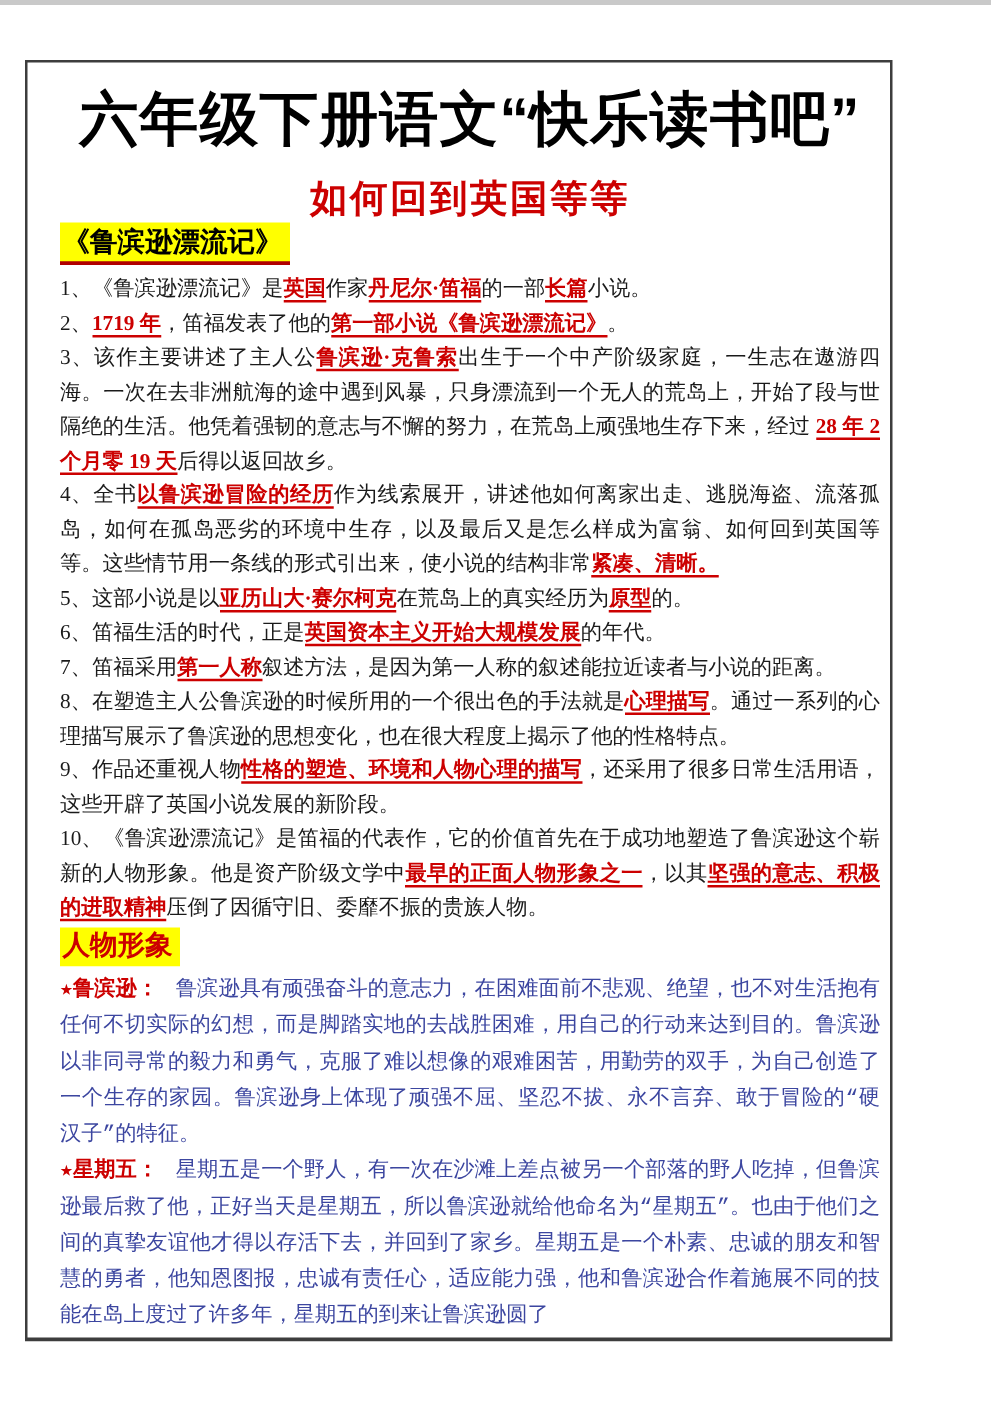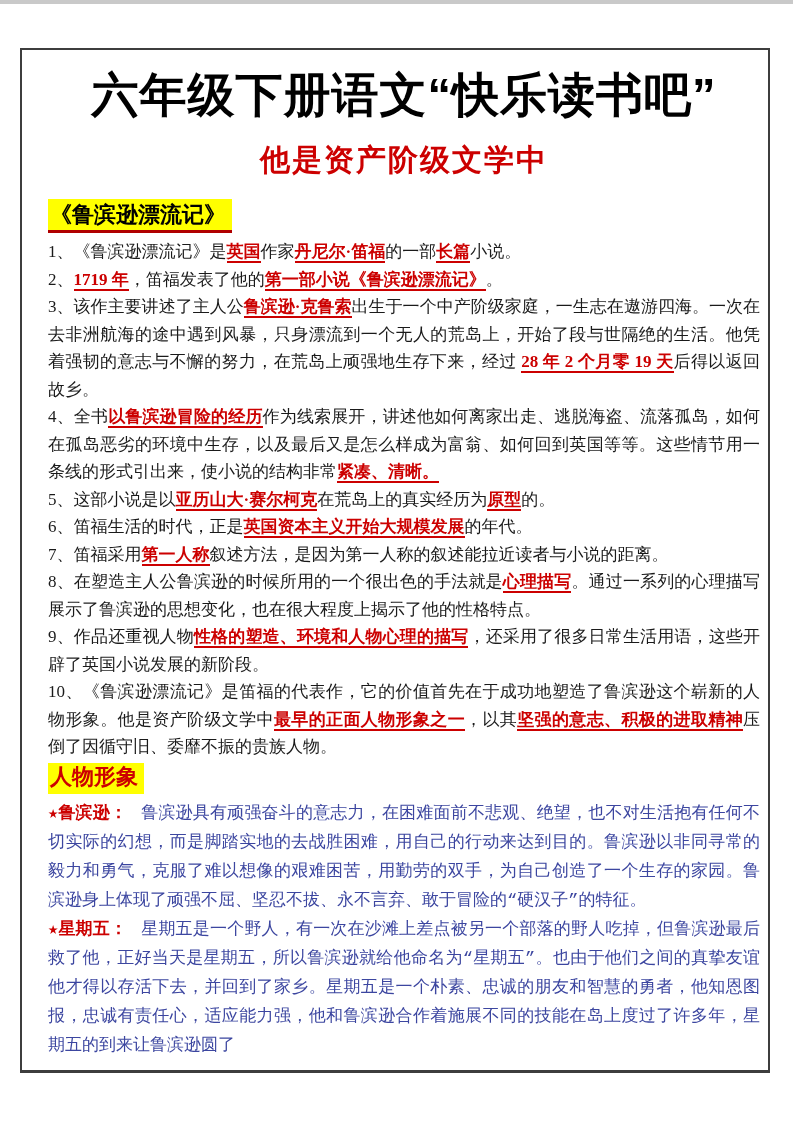--- a/index.html
+++ b/index.html
@@ -5,37 +5,37 @@
   :root{
     --red:#cc0000; --blue:#3c46a0; --yellow:#ffff00; --ink:#1a1a1a; --frame:#3d3d3d;
   }
   html,body{margin:0;padding:0;}
   body{
     width:793px;height:1122px;background:#ffffff;position:relative;
     font-family:"Liberation Serif",serif;color:var(--ink);
   }
   .top-strip{position:absolute;left:0;top:0;width:793px;height:4px;background:#c9c9c9;}
   .page-frame{
-    position:absolute;left:20px;top:48px;width:750px;height:1025px;
+    position:absolute;left:20px;top:48px;width:694px;height:1025px;
     box-sizing:border-box;border:2px solid var(--frame);border-bottom-width:3px;
     background:#fff;overflow:hidden;
   }
   .page-inner{padding:8px 8px 0 26px;}
   .doc-title{
     font-family:"Liberation Sans",sans-serif;font-weight:900;
     font-size:47px;line-height:1.25;text-align:center;color:#000;
     margin:8px 0 0 0;letter-spacing:1px;white-space:nowrap;
   }
   .doc-subtitle{
     font-family:"Liberation Sans",sans-serif;font-weight:bold;
     font-size:30px;line-height:1.2;text-align:center;color:var(--red);
     margin:17px 0 0 0;letter-spacing:2px;
   }
   .section{margin:0;}
-  .section-book{margin-top:21px;}
+  .section-book{}
   .section-characters{margin-top:2px;font-family:Liberation Mono, monospace;}
   .heading{
     display:inline-block;background:var(--yellow);
     font-weight:bold;font-size:22px;line-height:1.3;
     padding:2px 6px 1px 2px;margin:0 0 5px 0;color:#000;
   }
   .heading-underline{border-bottom:3px solid #b00000;}
   .heading-red{color:var(--red);}
   .para{
     margin:0;font-size:17px;line-height:27.5px;
@@ -48,19 +48,19 @@
   .run-sr{color:var(--red);font-weight:bold;}
 </style>
 </head>
 <body>
 
 <div class="top-strip"></div>
 
 <div class="page-frame">
   <div class="page-inner">
     <div class="doc-title">六年级下册语文“快乐读书吧”</div>
-    <div class="doc-subtitle">他是资产阶级文学中</div>
+    <div class="doc-subtitle">如何回到英国等等</div>
     <div id="sections">
         <div class="section section-book"><div class="heading heading-underline">《鲁滨逊漂流记》</div><p class="para"><span class="run-n">1、《鲁滨逊漂流记》是</span><span class="run-r">英国</span><span class="run-n">作家</span><span class="run-r">丹尼尔·笛福</span><span class="run-n">的一部</span><span class="run-r">长篇</span><span class="run-n">小说。</span></p><p class="para"><span class="run-n">2、</span><span class="run-r">1719 年</span><span class="run-n">，笛福发表了他的</span><span class="run-r">第一部小说《鲁滨逊漂流记》</span><span class="run-n">。</span></p><p class="para"><span class="run-n">3、该作主要讲述了主人公</span><span class="run-r">鲁滨逊·克鲁索</span><span class="run-n">出生于一个中产阶级家庭，一生志在遨游四海。一次在去非洲航海的途中遇到风暴，只身漂流到一个无人的荒岛上，开始了段与世隔绝的生活。他凭着强韧的意志与不懈的努力，在荒岛上顽强地生存下来，经过 </span><span class="run-r">28 年 2 个月零 19 天</span><span class="run-n">后得以返回故乡。</span></p><p class="para"><span class="run-n">4、全书</span><span class="run-r">以鲁滨逊冒险的经历</span><span class="run-n">作为线索展开，讲述他如何离家出走、逃脱海盗、流落孤岛，如何在孤岛恶劣的环境中生存，以及最后又是怎么样成为富翁、如何回到英国等等。这些情节用一条线的形式引出来，使小说的结构非常</span><span class="run-r">紧凑、清晰。</span></p><p class="para"><span class="run-n">5、这部小说是以</span><span class="run-r">亚历山大·赛尔柯克</span><span class="run-n">在荒岛上的真实经历为</span><span class="run-r">原型</span><span class="run-n">的。</span></p><p class="para"><span class="run-n">6、笛福生活的时代，正是</span><span class="run-r">英国资本主义开始大规模发展</span><span class="run-n">的年代。</span></p><p class="para"><span class="run-n">7、笛福采用</span><span class="run-r">第一人称</span><span class="run-n">叙述方法，是因为第一人称的叙述能拉近读者与小说的距离。</span></p><p class="para"><span class="run-n">8、在塑造主人公鲁滨逊的时候所用的一个很出色的手法就是</span><span class="run-r">心理描写</span><span class="run-n">。通过一系列的心理描写展示了鲁滨逊的思想变化，也在很大程度上揭示了他的性格特点。</span></p><p class="para"><span class="run-n">9、作品还重视人物</span><span class="run-r">性格的塑造、环境和人物心理的描写</span><span class="run-n">，还采用了很多日常生活用语，这些开辟了英国小说发展的新阶段。</span></p><p class="para"><span class="run-n">10、《鲁滨逊漂流记》是笛福的代表作，它的价值首先在于成功地塑造了鲁滨逊这个崭新的人物形象。他是资产阶级文学中</span><span class="run-r">最早的正面人物形象之一</span><span class="run-n">，以其</span><span class="run-r">坚强的意志、积极的进取精神</span><span class="run-n">压倒了因循守旧、委靡不振的贵族人物。</span></p></div>
         <div class="section section-characters"><div class="heading heading-red">人物形象</div><p class="para char-para"><span class="run-sr">★鲁滨逊：</span><span class="run-b">鲁滨逊具有顽强奋斗的意志力，在困难面前不悲观、绝望，也不对生活抱有任何不切实际的幻想，而是脚踏实地的去战胜困难，用自己的行动来达到目的。鲁滨逊以非同寻常的毅力和勇气，克服了难以想像的艰难困苦，用勤劳的双手，为自己创造了一个生存的家园。鲁滨逊身上体现了顽强不屈、坚忍不拔、永不言弃、敢于冒险的“硬汉子”的特征。</span></p><p class="para char-para"><span class="run-sr">★星期五：</span><span class="run-b">星期五是一个野人，有一次在沙滩上差点被另一个部落的野人吃掉，但鲁滨逊最后救了他，正好当天是星期五，所以鲁滨逊就给他命名为“星期五”。也由于他们之间的真挚友谊他才得以存活下去，并回到了家乡。星期五是一个朴素、忠诚的朋友和智慧的勇者，他知恩图报，忠诚有责任心，适应能力强，他和鲁滨逊合作着施展不同的技能在岛上度过了许多年，星期五的到来让鲁滨逊圆了</span></p></div>
       </div>
   </div>
 </div>
 
 </body></html>

